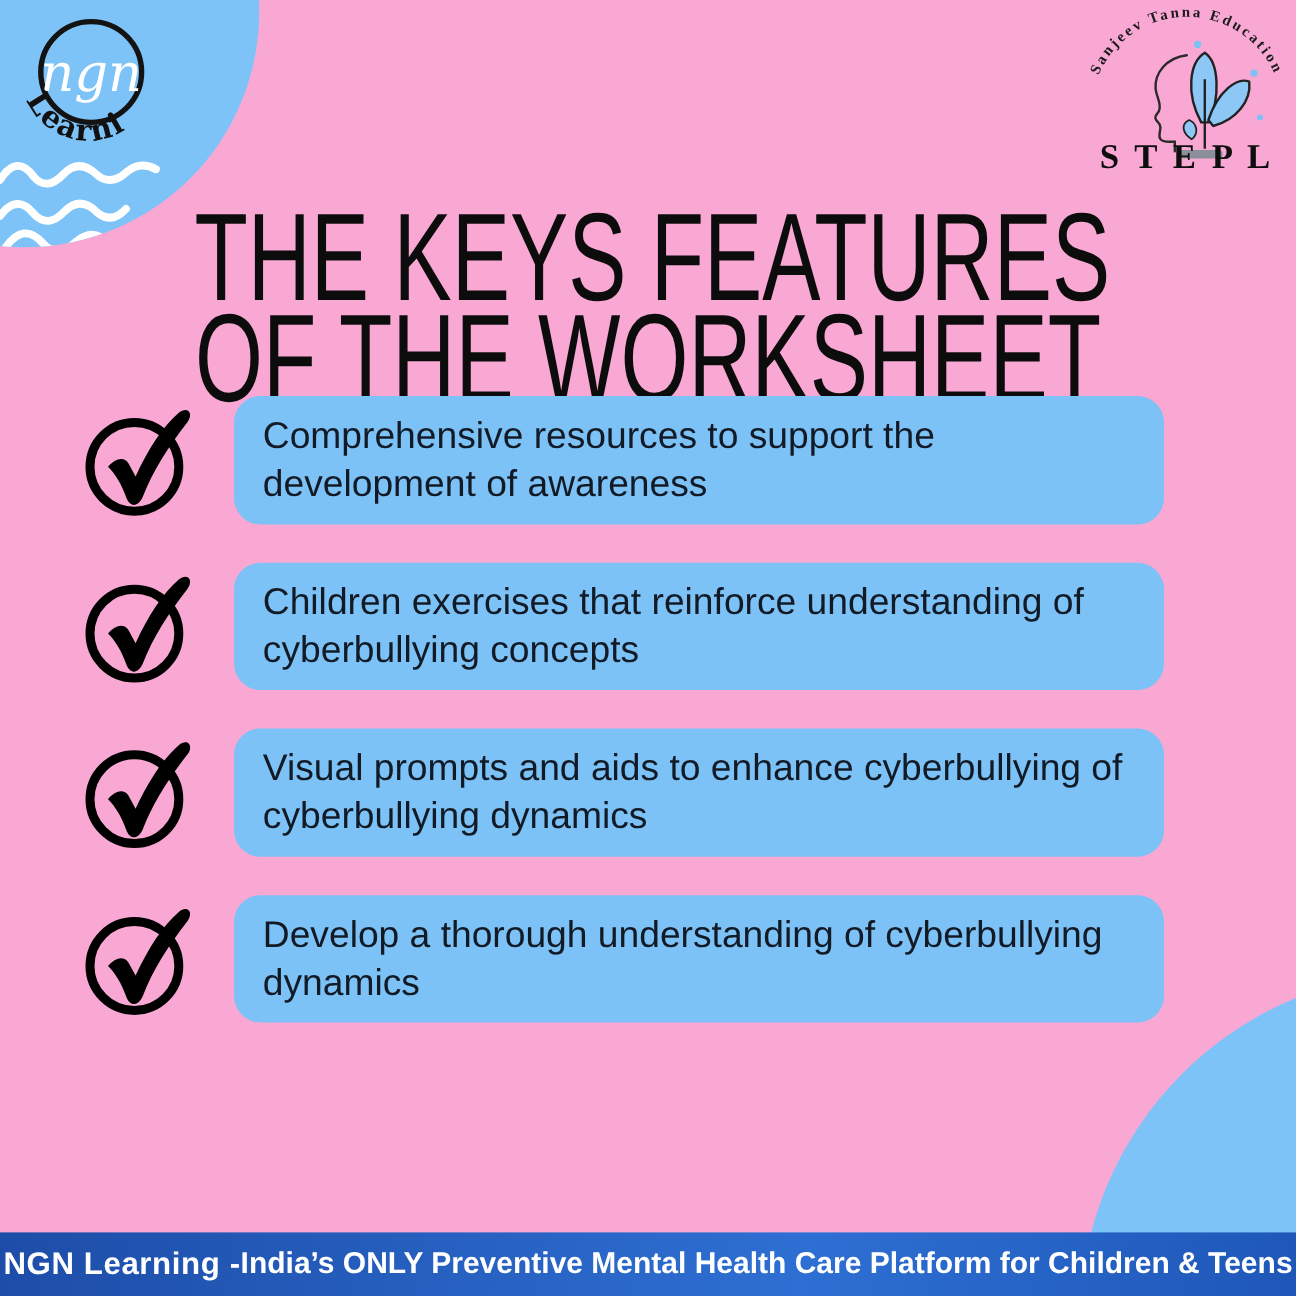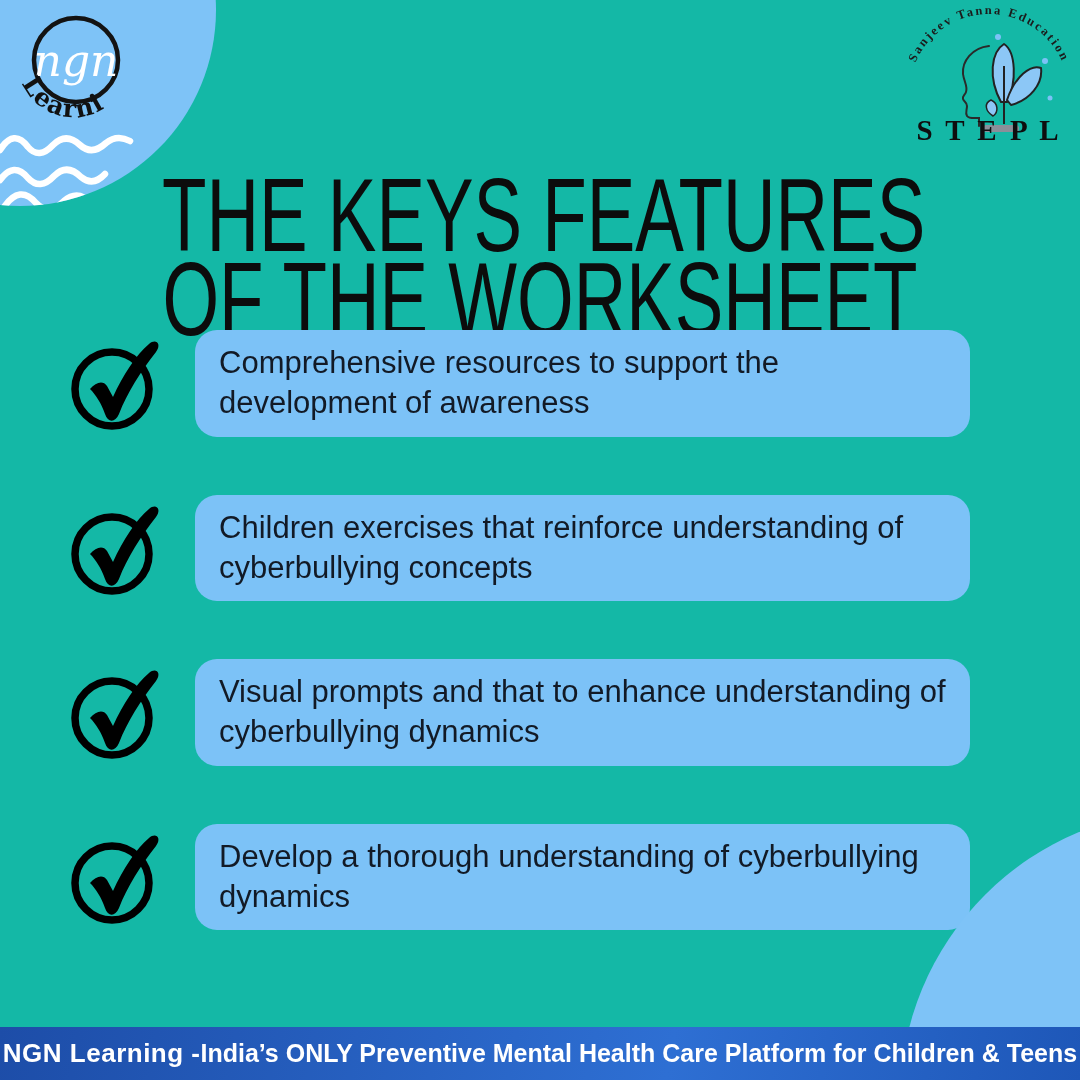--- a/index.html
+++ b/index.html
@@ -1,32 +1,32 @@
 <!DOCTYPE html>
 <html><head>
 <meta charset="utf-8">
 <style>
   html,body{margin:0;padding:0;background:#e8e8e8;}
   .canvas{
-    position:relative;width:1080px;height:1080px;background:#14b8a6;
+    position:relative;width:1080px;height:1080px;background:#f9a8d4;
     overflow:hidden;font-family:"Liberation Sans",sans-serif;margin:0 auto;
   }
   
   .ngn-blob-svg{position:absolute;left:0;top:0;}
   
   .stepl-svg{position:absolute;left:903px;top:6px;}
   
   .title{
     position:absolute;top:103px;left:0;right:0;text-align:center;
     font-size:104px;line-height:0.81;font-weight:400;color:#0c0c0c;
     transform:scaleX(0.70);transform-origin:50% 0;white-space:nowrap;
   }
   
   .features{position:absolute;top:330px;left:0;width:1080px;}
-  .feature-row{display:flex;align-items:center;margin:0 0 58px 70px;gap:33px;}
+  .feature-row{display:flex;align-items:center;margin:0 0 32px 70px;gap:33px;}
   .check-icon{flex:0 0 auto;}
   .feature-box{
     box-sizing:border-box;width:775px;min-height:106px;
     background:#7cc2f7;border-radius:22px;
     display:flex;align-items:center;
     padding:13px 24px;
     font-size:31px;line-height:1.3;color:#121a26;
   }
   
   .corner-circle{
@@ -115,21 +115,21 @@
         <span>Children exercises that reinforce understanding of cyberbullying concepts</span>
       </div>
     </div>
 
     <div class="feature-row">
       <svg class="check-icon" width="92" height="100" viewBox="0 0 92 100">
         <circle cx="42" cy="56" r="37" fill="none" stroke="#000000" stroke-width="7.5"></circle>
         <path d="M 20,56 C 26,49 33,47 37,53 L 43,64 C 53,42 66,22 79,11 C 86,5 92,11 86,19 C 71,38 57,60 49,81 C 45,90 38,90 35,81 C 31,70 26,62 20,56 Z" fill="#000000"></path>
       </svg>
       <div class="feature-box">
-        <span>Visual prompts and that to enhance understanding of cyberbullying dynamics</span>
+        <span>Visual prompts and aids to enhance cyberbullying of cyberbullying dynamics</span>
       </div>
     </div>
 
     <div class="feature-row">
       <svg class="check-icon" width="92" height="100" viewBox="0 0 92 100">
         <circle cx="42" cy="56" r="37" fill="none" stroke="#000000" stroke-width="7.5"></circle>
         <path d="M 20,56 C 26,49 33,47 37,53 L 43,64 C 53,42 66,22 79,11 C 86,5 92,11 86,19 C 71,38 57,60 49,81 C 45,90 38,90 35,81 C 31,70 26,62 20,56 Z" fill="#000000"></path>
       </svg>
       <div class="feature-box">
         <span>Develop a thorough understanding of cyberbullying dynamics</span>

